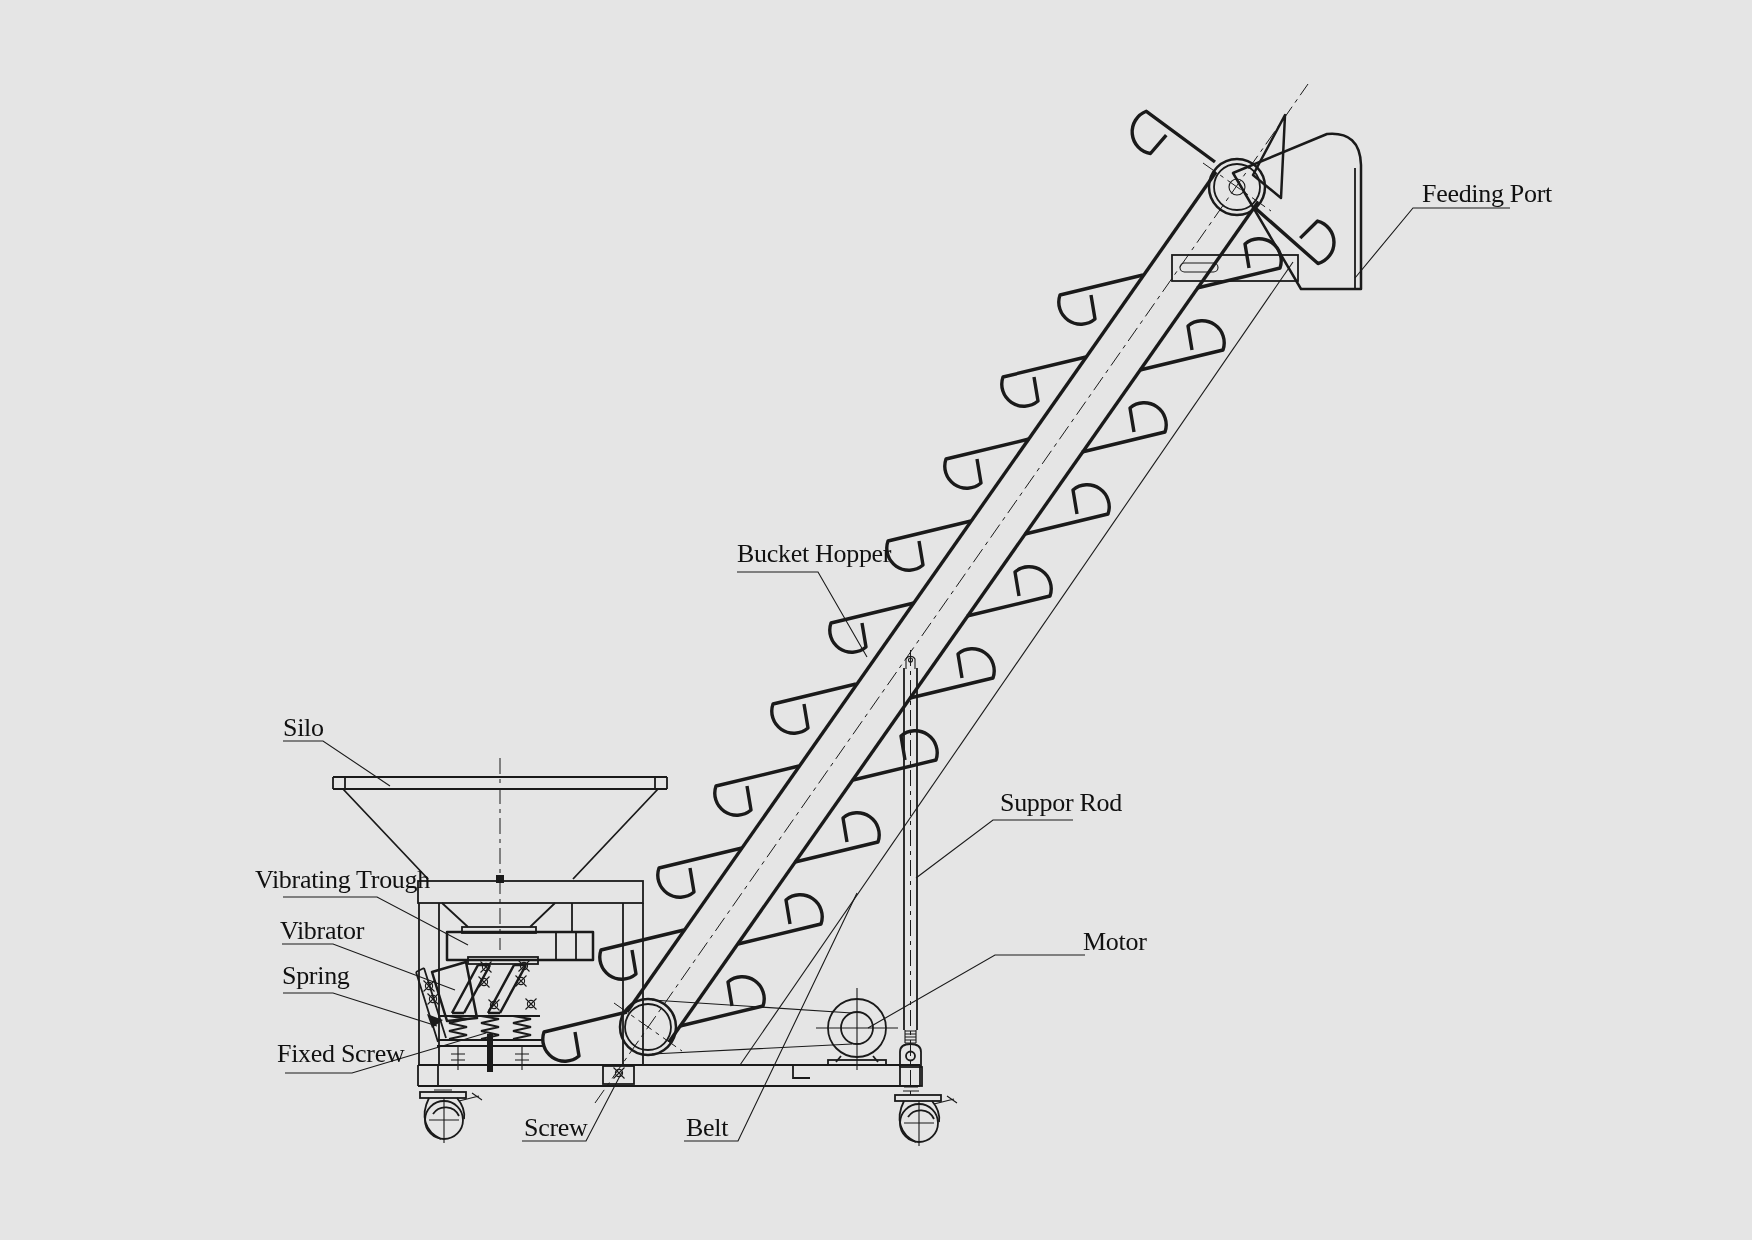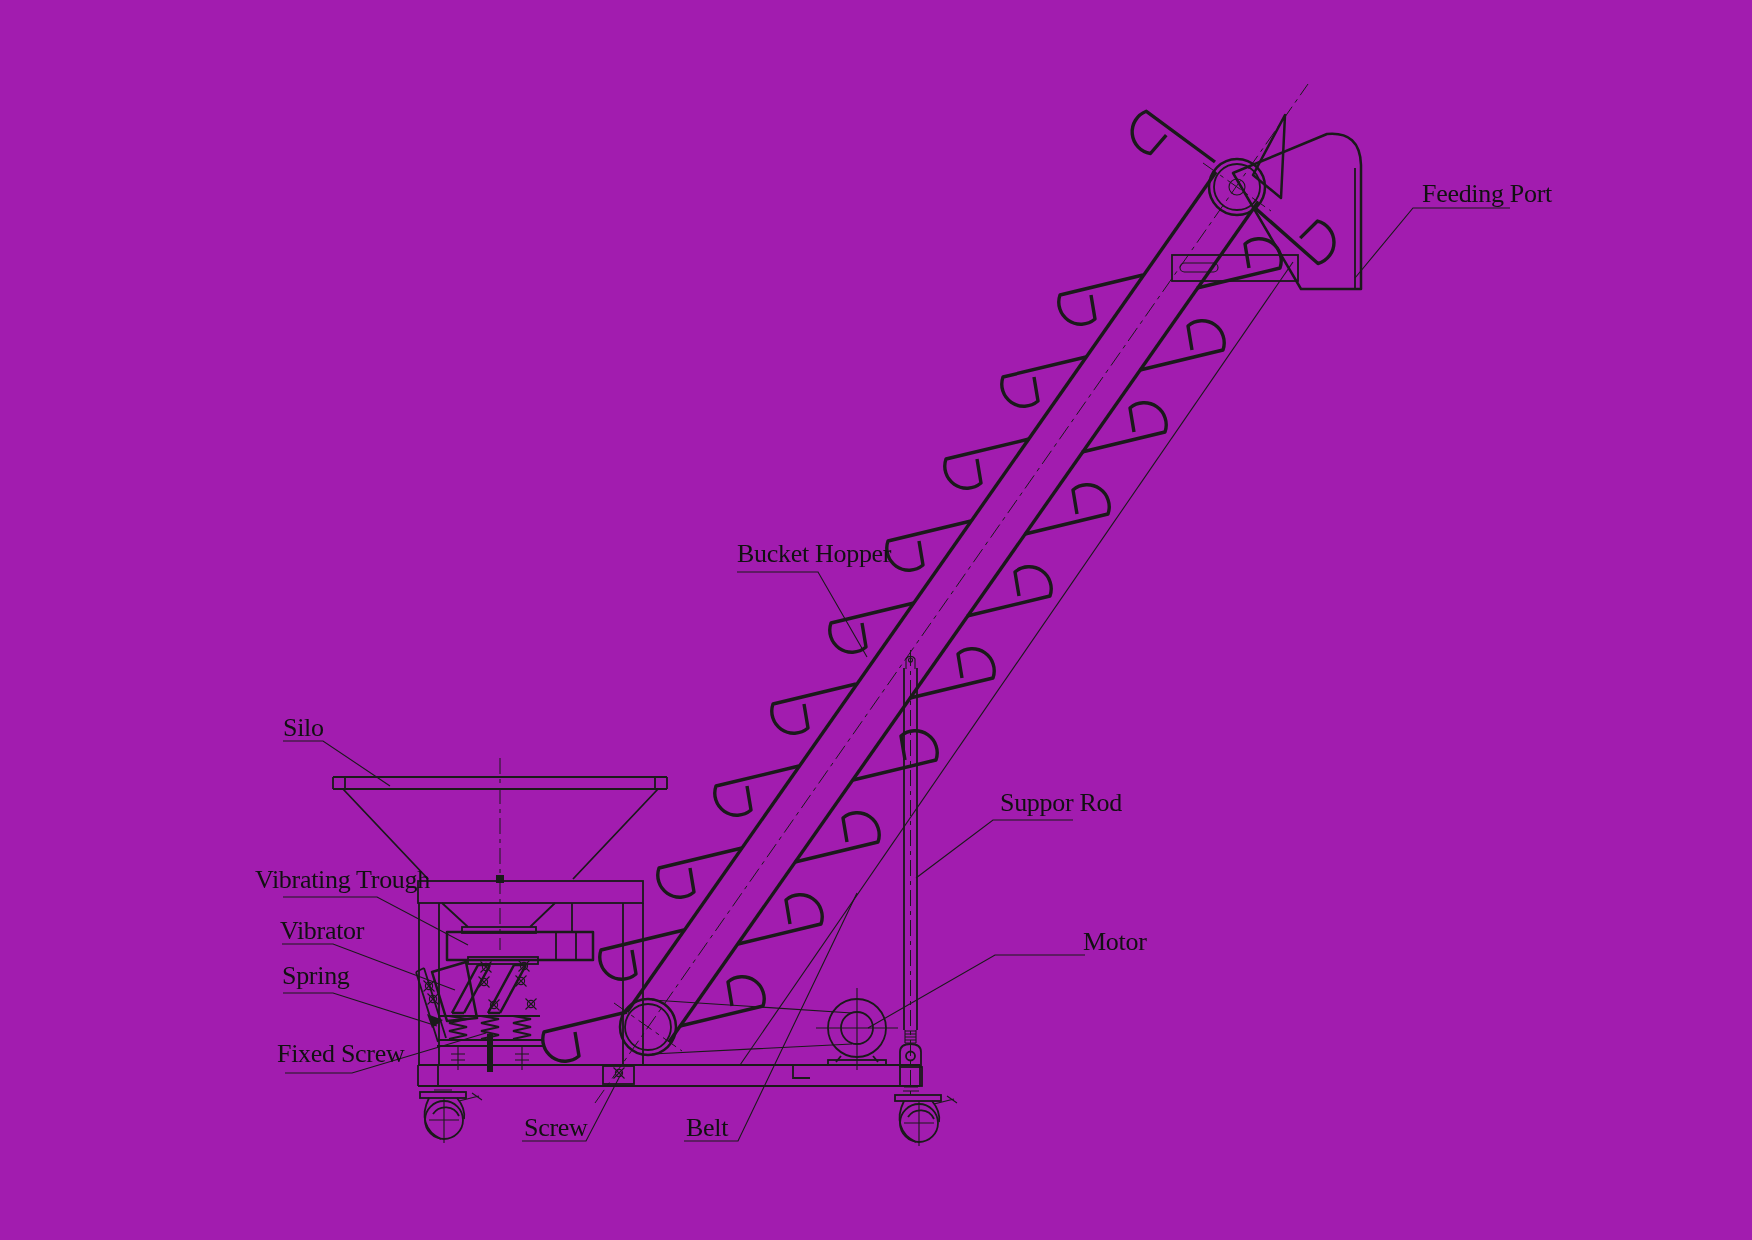--- a/index.html
+++ b/index.html
@@ -1,16 +1,16 @@
 <!DOCTYPE html>
 <html><head>
 <meta charset="utf-8">
 <style>
   html,body{margin:0;padding:0;background:#ffffff;}
-  .stage{position:relative;width:1752px;height:1240px;background:#a21caf;overflow:hidden;}
+  .stage{position:relative;width:1752px;height:1240px;background:#e5e5e5;overflow:hidden;}
   svg{position:absolute;left:0;top:0;}
   .ln  {stroke:#1a1a1a;fill:none;stroke-width:1.8;}
   .xth {stroke:#1a1a1a;fill:none;stroke-width:3.4;stroke-linejoin:round;}
   .th  {stroke:#1a1a1a;fill:none;stroke-width:2.5;stroke-linejoin:round;}
   .tn  {stroke:#1a1a1a;fill:none;stroke-width:1.1;}
   .cl  {stroke:#1a1a1a;fill:none;stroke-width:1.0;stroke-dasharray:16 5 4 5;}
   .fil {fill:#1a1a1a;stroke:none;}
   text{font-family:"Liberation Serif", serif;font-size:26px;fill:#111;letter-spacing:-0.3px;}
 </style>
 </head>

